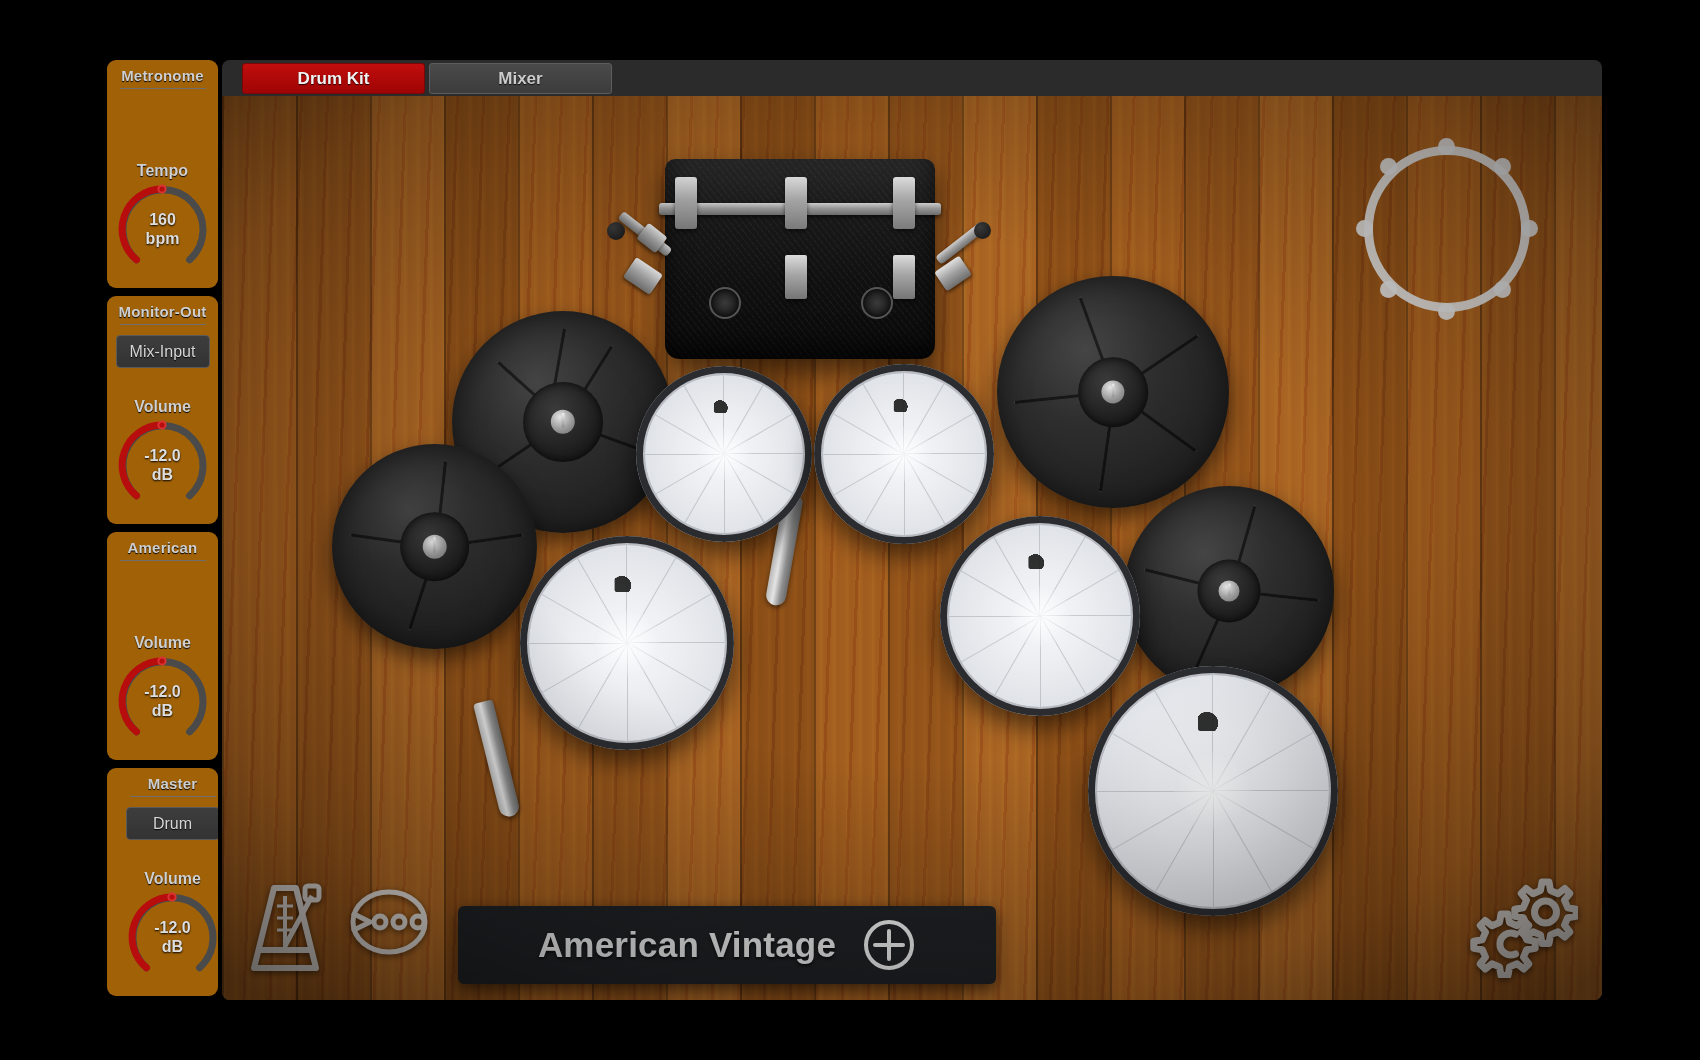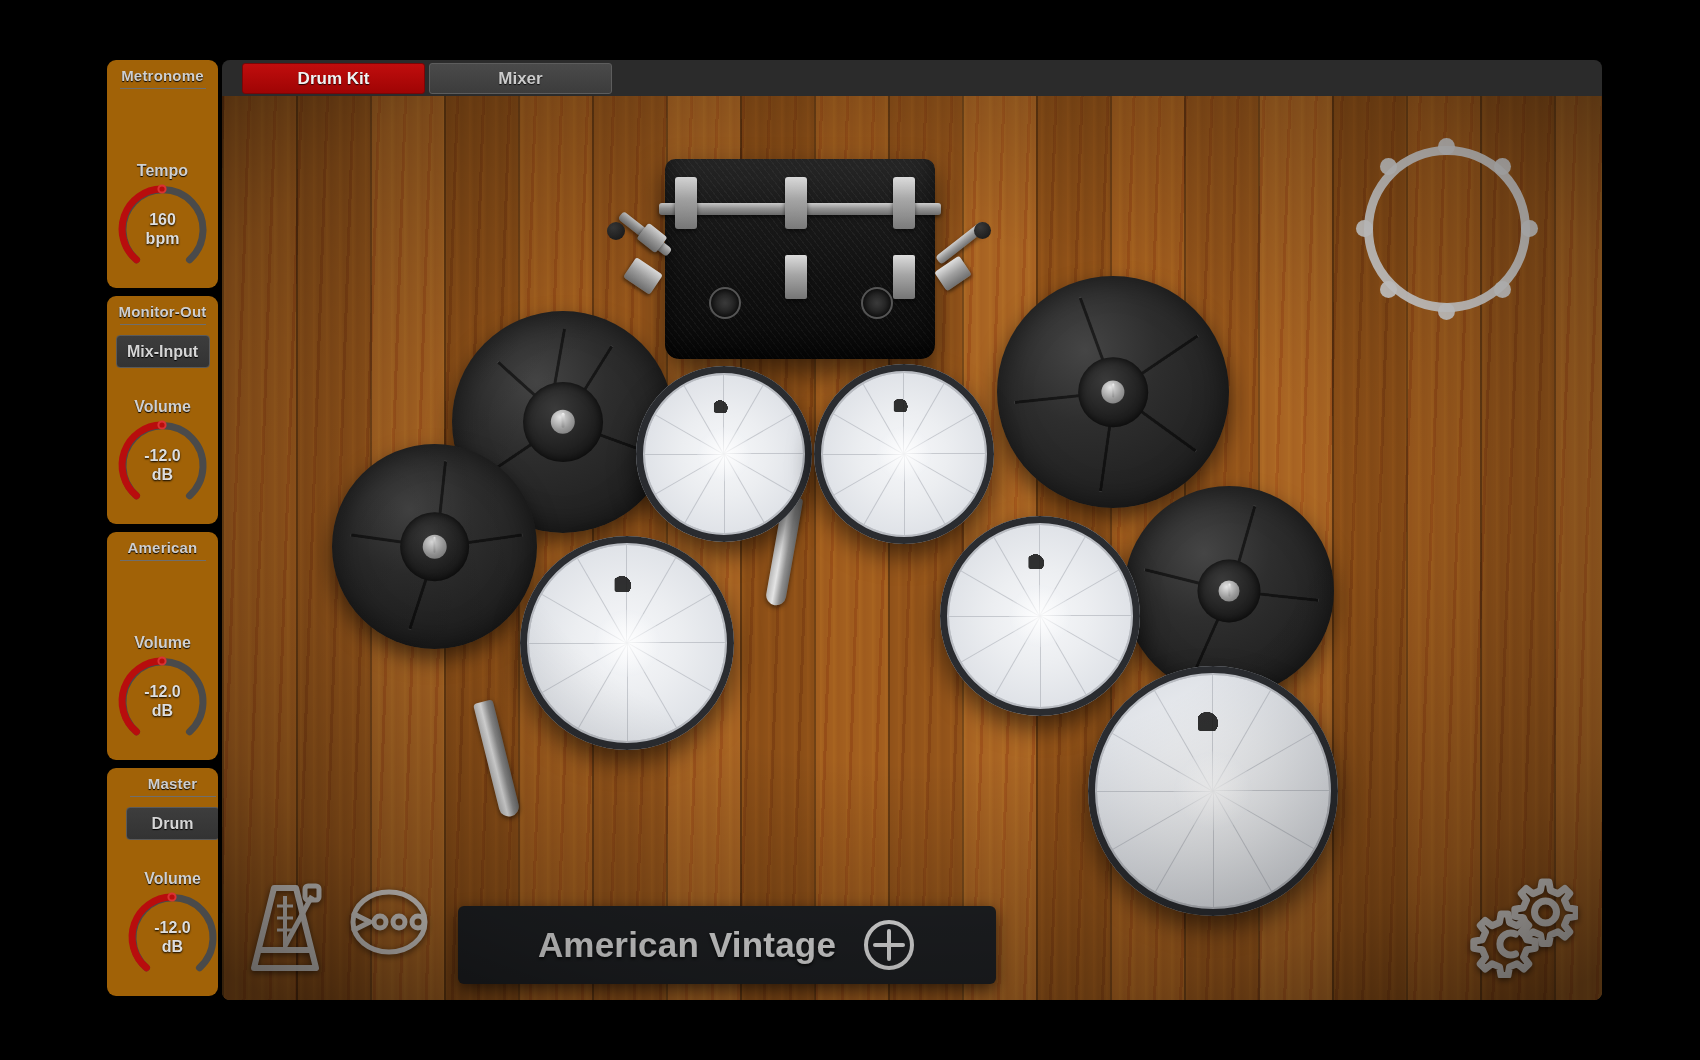--- a/index.html
+++ b/index.html
@@ -63,21 +63,21 @@
 
   .panel-btn {
     margin-top: 10px;
     width: 94px;
     height: 33px;
     background: linear-gradient(#3d3d3d, #333333);
     border: 1px solid #5a5a5a;
     border-radius: 4px;
     color: #d6d6d6;
     font-size: 16px;
-    font-weight: bold;
+    font-weight: normal;
     display: flex;
     align-items: center;
     justify-content: center;
     text-shadow: 0 1px 1px #000;
     box-sizing: border-box;
   }
 
   .knob-wrap {
     position: relative;
     width: 100px;

